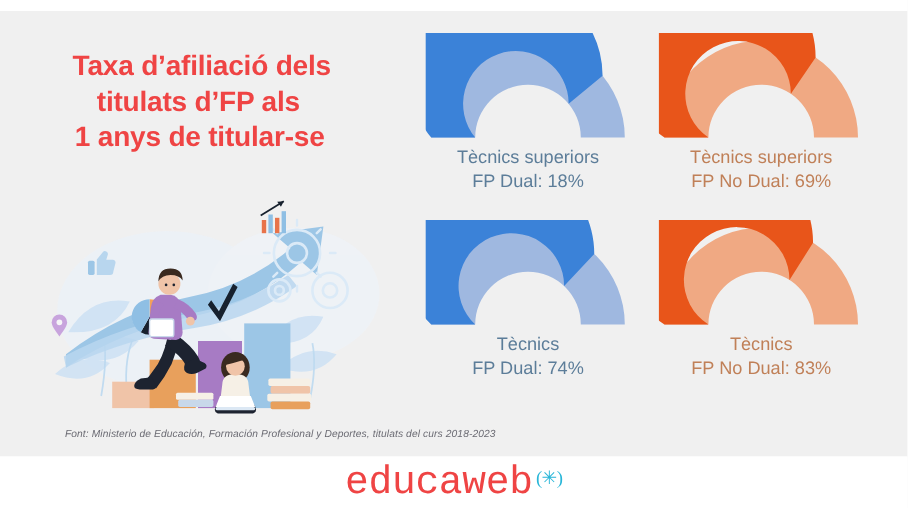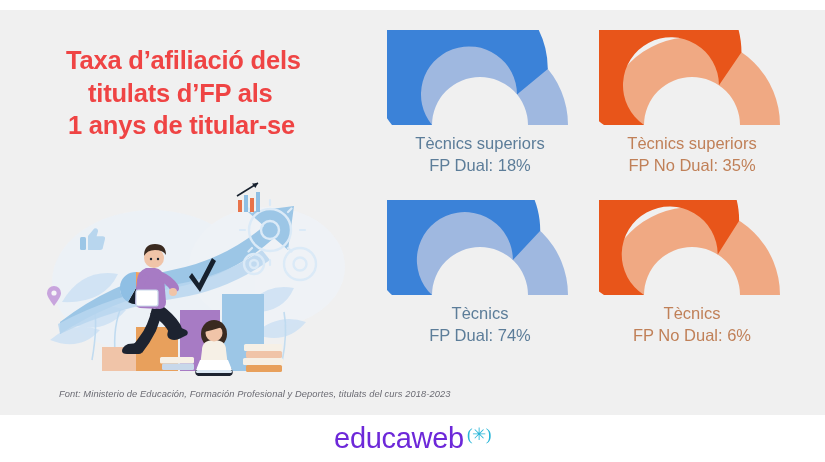--- a/index.html
+++ b/index.html
@@ -110,23 +110,23 @@
   .logo {
     position: absolute;
     left: 0; top: 0;
     width: 825px;
     height: 47px;
     display: flex;
     align-items: center;
     justify-content: center;
   }
   .logo-word {
-    font-family: Liberation Sans, sans-serif;
-    font-size: 29px;
-    color: #6d28d9;
+    font-family: Liberation Mono, monospace;
+    font-size: 36px;
+    color: #ef4444;
     letter-spacing: -0.3px;
   }
   .logo-mark {
     font-family: "Liberation Serif", serif;
     font-size: 17px;
     color: #29b6d8;
     margin-left: 3px;
     margin-top: -9px;
     letter-spacing: -0.5px;
   }
@@ -281,21 +281,21 @@
       </div>
     </div>
 
     <div class="gauge-cell c1 orange">
       <svg class="gauge-svg" viewBox="0 0 186 100" xmlns="http://www.w3.org/2000/svg">
         <path d="M5 95 A88 88 0 0 1 181 95 L141 95 A48 48 0 0 0 45 95 Z" fill="#f0a983"></path>
         <path id="gfill1" fill="#e8551a" d="M5 95.00000000000001 A88 88 0 1 1 142.46333725098748 22.21690946383856 L119.98000213690227 55.30013243482103 A48 48 0 1 0 45 95 Z"></path>
       </svg>
       <div class="gauge-label">
         <span class="ln">Tècnics superiors</span>
-        <span class="ln">FP No Dual: 35%</span>
+        <span class="ln">FP No Dual: 69%</span>
       </div>
     </div>
 
     <div class="gauge-cell c2 blue">
       <svg class="gauge-svg" viewBox="0 0 186 100" xmlns="http://www.w3.org/2000/svg">
         <path d="M5 95 A88 88 0 0 1 181 95 L141 95 A48 48 0 0 0 45 95 Z" fill="#9fb8e0"></path>
         <path id="gfill2" fill="#3b82d8" d="M5 95.00000000000001 A88 88 0 1 1 153.24014532172458 30.850760786915785 L125.85826108457705 60.00950588377225 A48 48 0 1 0 45 95 Z"></path>
       </svg>
       <div class="gauge-label">
         <span class="ln">Tècnics</span>
@@ -303,21 +303,21 @@
       </div>
     </div>
 
     <div class="gauge-cell c3 orange">
       <svg class="gauge-svg" viewBox="0 0 186 100" xmlns="http://www.w3.org/2000/svg">
         <path d="M5 95 A88 88 0 0 1 181 95 L141 95 A48 48 0 0 0 45 95 Z" fill="#f0a983"></path>
         <path id="gfill3" fill="#e8551a" d="M5 95.00000000000001 A88 88 0 1 1 140.1527579581517 20.69914255582269 L118.71968615899185 54.47225957590328 A48 48 0 1 0 45 95 Z"></path>
       </svg>
       <div class="gauge-label">
         <span class="ln">Tècnics</span>
-        <span class="ln">FP No Dual: 6%</span>
+        <span class="ln">FP No Dual: 83%</span>
       </div>
     </div>
 
   </div>
 
   <div class="source">Font: Ministerio de Educación, Formación Profesional y Deportes, titulats del curs 2018-2023</div>
 
   <div class="footer">
     <div class="logo">
       <span class="logo-word">educaweb</span>

